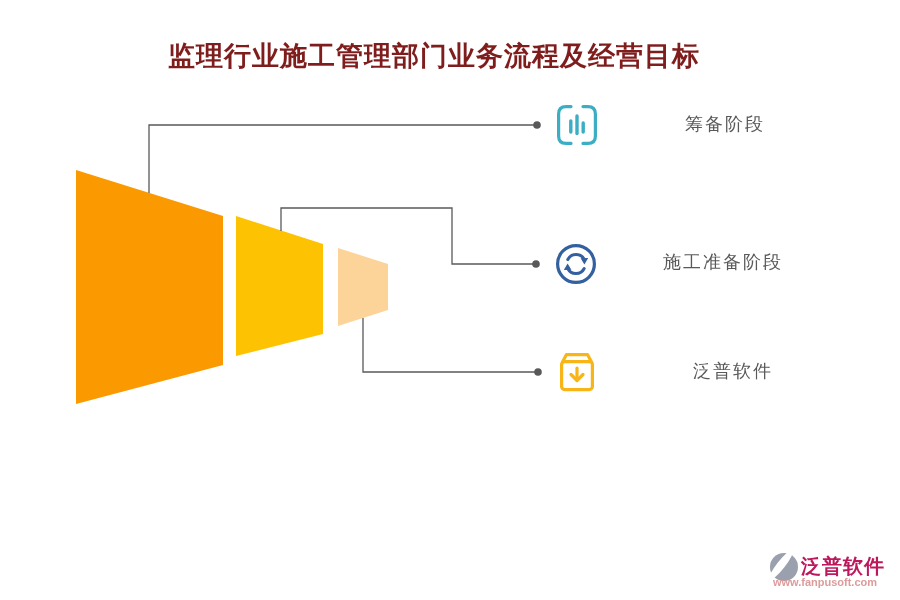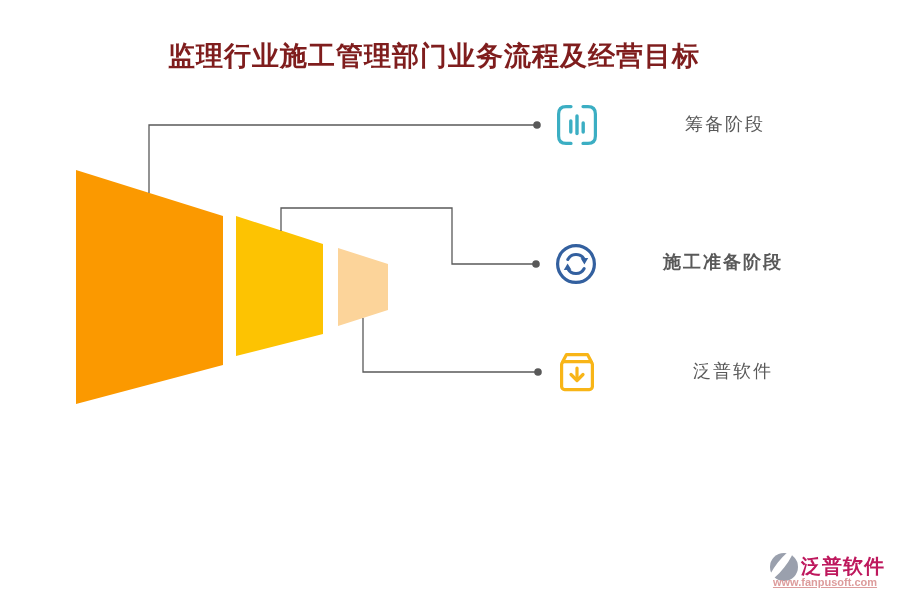--- a/index.html
+++ b/index.html
@@ -23,40 +23,40 @@
   .stage-icon{position:absolute;}
   .stage-label{
     position:absolute;
     width:240px;
     text-align:center;
     font-size:18px;
     color:#595959;
     letter-spacing:2px;
   }
   .label-1{left:605px;top:112px;}
-  .label-2{left:603px;top:250px;font-weight:bold;}
+  .label-2{left:603px;top:250px;}
   .label-3{left:613px;top:359px;}
   .icon-1{left:555px;top:103px;}
   .icon-2{left:554px;top:242px;}
   .icon-3{left:555px;top:350px;}
   .logo{
     position:absolute;
     left:768px;top:551px;
     width:125px;height:42px;
   }
   .logo-mark{position:absolute;left:1px;top:1px;}
   .logo-brand{
     position:absolute;left:33px;top:2px;
     font-size:20px;font-weight:bold;
     color:#be185d;white-space:nowrap;letter-spacing:1px;
   }
   .logo-url{
     position:absolute;left:0;top:25px;width:114px;
     font-size:11px;color:#DD9C9C;
-    text-align:center;white-space:nowrap;font-weight:bold;text-decoration:underline;
+    text-align:center;white-space:nowrap;font-weight:bold;
   }
 </style>
 </head>
 <body>
 
 <div class="stage-wrap">
 
   <div class="title">监理行业施工管理部门业务流程及经营目标</div>
 
   <svg class="diagram-svg" width="900" height="600" viewBox="0 0 900 600">

